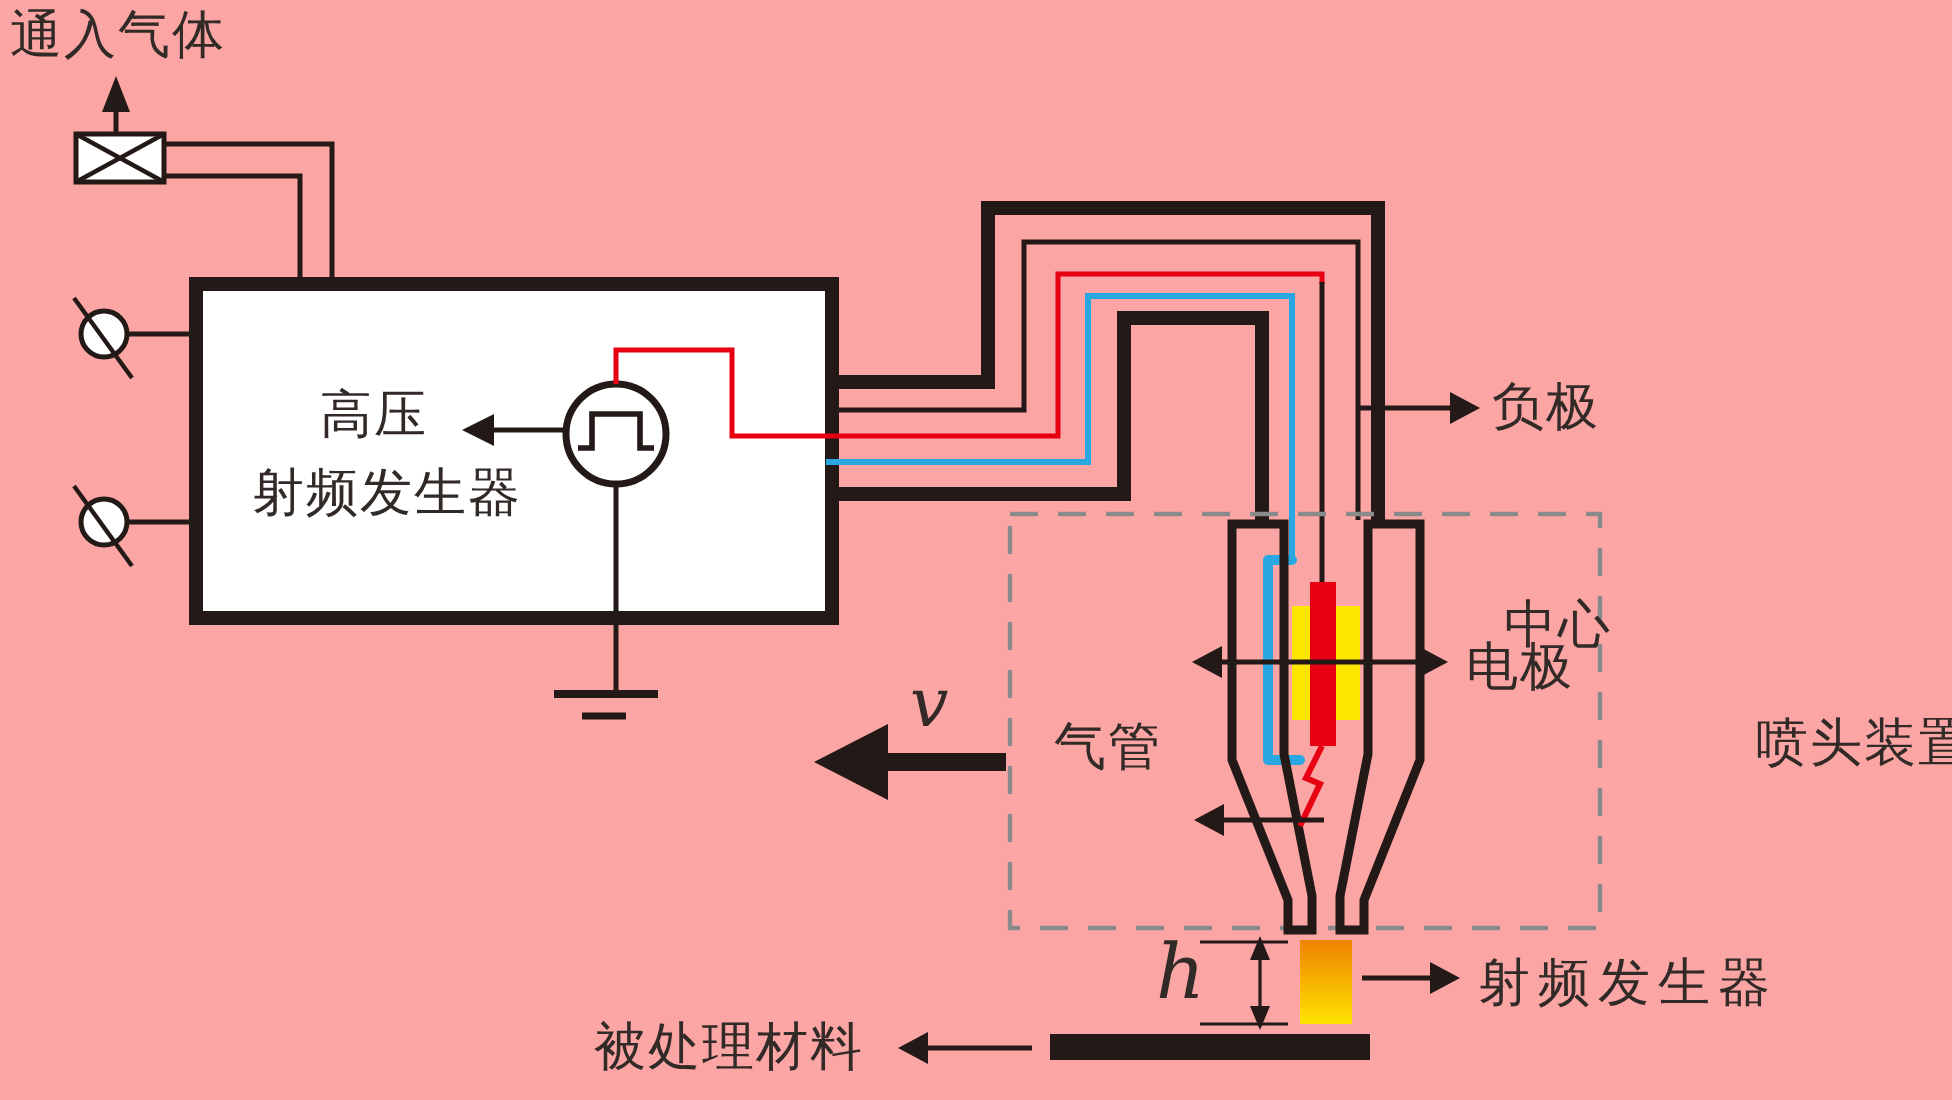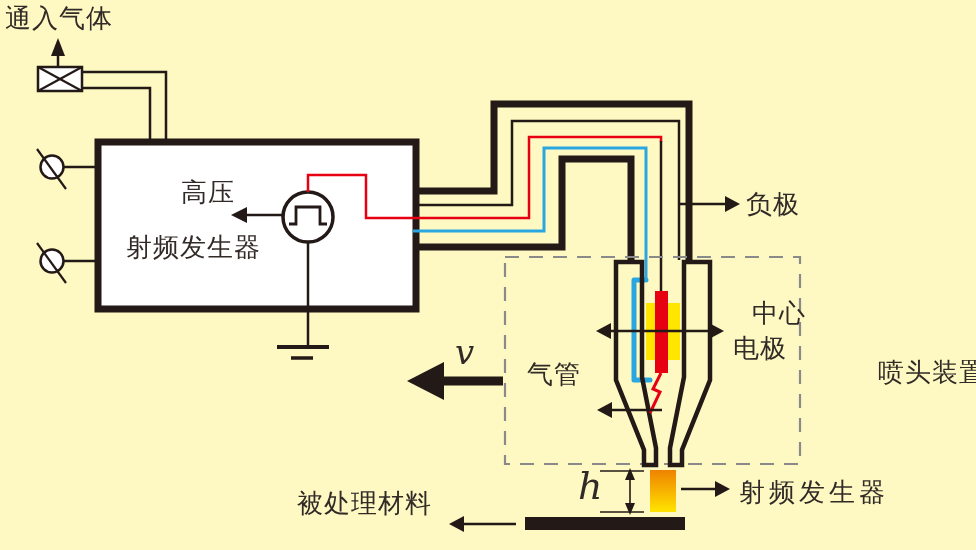--- a/index.html
+++ b/index.html
@@ -1,51 +1,51 @@
 <!DOCTYPE html>
 <html style="--line: #231916; --wire-red: #e60012; --wire-blue: #2aa7e0; --electrode-yellow: #ffe600; --jet-top: #ef8200; --jet-bottom: #ffe400; --dashed-border: #8a8a8a;"><head>
 <meta charset="utf-8">
 <style>
   html,body{margin:0;padding:0;background:#ffffff;}
   :root{
     --line:#231916; --wire-red:#e60012; --wire-blue:#2aa7e0;
     --electrode-yellow:#ffe600; --jet-top:#ef8200; --jet-bottom:#ffe400;
     --dashed-border:#8a8a8a; --text:#312a27;
   }
-  #stage{position:relative;width:976px;height:550px;background:#fef9c3;overflow:hidden;
+  #stage{position:relative;width:976px;height:550px;background:#fca5a5;overflow:hidden;
          font-family:"DejaVu Serif","Liberation Serif",serif;}
   #schematic{position:absolute;left:0;top:0;}
   .ln{stroke:var(--line);fill:none;}
   .w7{stroke-width:7;}
   .w45{stroke-width:4.5;}
   .w25{stroke-width:2.5;}
   .w22{stroke-width:2.2;}
   .w16{stroke-width:1.6;}
   .fillblk{fill:var(--line);stroke:none;}
   .whitebox{fill:#ffffff;}
   .red{stroke:var(--wire-red);fill:none;}
   .blue{stroke:var(--wire-blue);fill:none;}
   .dash{stroke:var(--dashed-border);stroke-width:2.2;fill:none;stroke-dasharray:14 10;}
   .stop-top{stop-color:var(--jet-top);}
   .stop-bot{stop-color:var(--jet-bottom);}
   .hatchline{stroke:var(--line);stroke-width:1.8;}
   .lbl{position:absolute;color:var(--text);font-size:26px;line-height:1.15;
        letter-spacing:1px;white-space:nowrap;}
   .math{font-style:italic;font-family:"DejaVu Serif","Liberation Serif",serif;}
   .lbl-gas-inlet{left:5px;top:4px;}
-  .lbl-gen1{left:160px;top:178px;margin-left:21px;}
+  .lbl-gen1{left:160px;top:194px;}
   .lbl-gen2{left:126px;top:233px;text-align:center;}
   .lbl-neg{left:746px;top:190px;text-align:center;}
   .lbl-gastube{left:527px;top:316px;margin-top:44px;}
   .lbl-center1{left:752px;top:299px;}
-  .lbl-center2{left:733px;top:334px;}
+  .lbl-center2{left:733px;top:320px;}
   .lbl-nozzle{left:850px;top:358px;margin-left:28px;}
   .lbl-arc{left:511px;top:395px;}
   .lbl-jet{left:739px;top:478px;letter-spacing:4px;}
-  .lbl-material{left:297px;top:489px;}
+  .lbl-material{left:297px;top:510px;}
   .lbl-v{left:455px;top:333px;font-size:34px;}
   .lbl-h{left:578px;top:465px;font-size:38px;}
 </style>
 </head>
 <body>
 
 <div id="stage">
 
   <svg id="schematic" width="976" height="550" viewBox="0 0 976 550">
     <defs>

